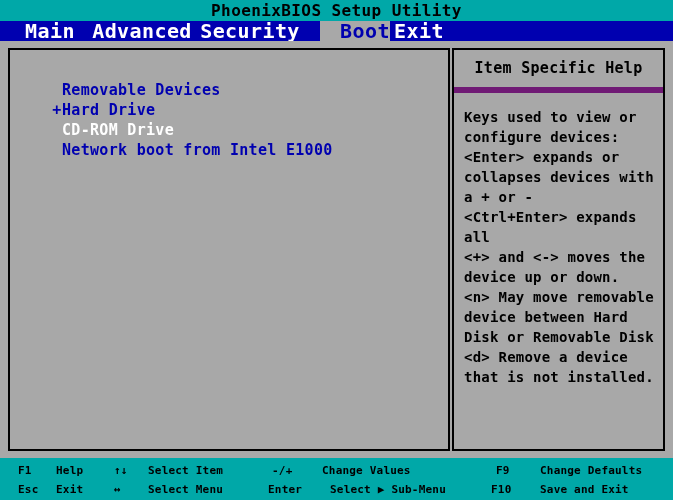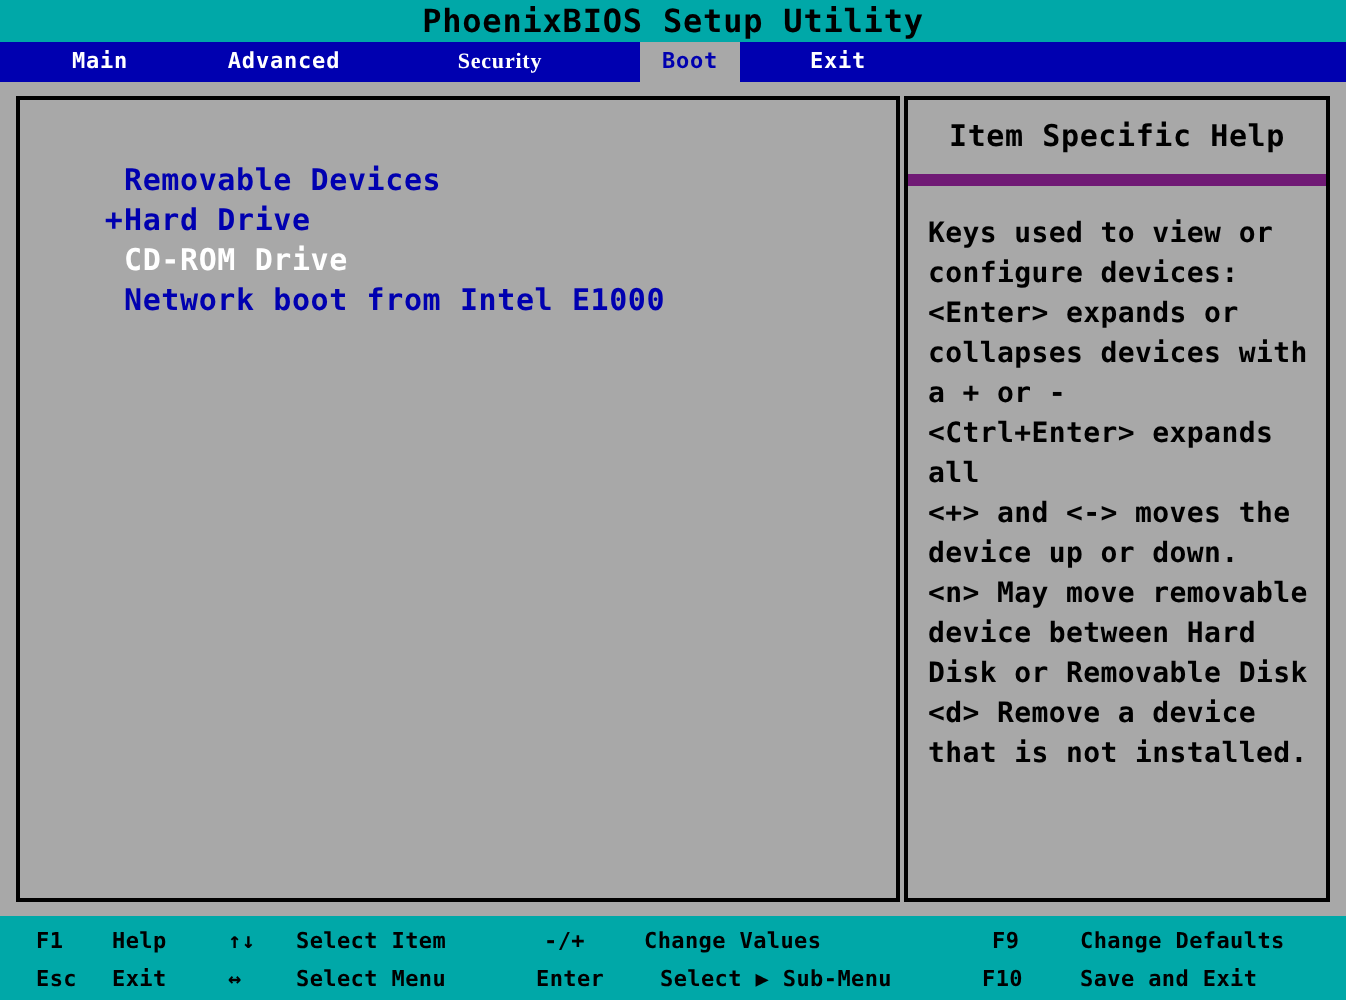--- a/index.html
+++ b/index.html
@@ -36,21 +36,21 @@
     position: absolute;
     left: 0; top: 21px;
     width: 673px; height: 20px;
     background: #0000b0;
   }
   .menu-tab {
     position: absolute;
     top: 0;
     height: 20px;
     line-height: 20px;
-    font-size: 11px;
+    font-size: 20px;
     font-weight: bold;
     color: #ffffff;
     text-align: center;
     letter-spacing: 0.4px;
   }
   .menu-tab.active {
     background: #a8a8a8;
     color: #0000b0;
   }
 
@@ -152,22 +152,22 @@
 </head>
 <body>
 
 <div id="screen">
 
   <div id="title-bar">PhoenixBIOS Setup Utility</div>
 
   <div id="menu-bar">
       <div class="menu-tab" style="left: 14px; width: 72px;">Main</div>
       <div class="menu-tab" style="left: 92px; width: 100px;">Advanced</div>
-      <div class="menu-tab" style="left: 200px; width: 100px; font-family: Liberation Serif, serif;">Security</div>
-      <div class="menu-tab active" style="left: 320px; width: 50px;">Boot</div>
+      <div class="menu-tab" style="left: 200px; width: 100px;">Security</div>
+      <div class="menu-tab active" style="left: 320px; width: 50px; padding-left: 20px;">Boot</div>
       <div class="menu-tab" style="left: 380px; width: 78px;">Exit</div>
     </div>
 
   <div id="menu-underline"></div>
 
   <div id="main-panel">
     <div class="boot-list">
         <div class="boot-row"><span class="boot-prefix clr-blue"></span><span class="boot-label clr-blue">Removable Devices</span></div>
         <div class="boot-row"><span class="boot-prefix clr-blue">+</span><span class="boot-label clr-blue">Hard Drive</span></div>
         <div class="boot-row"><span class="boot-prefix clr-white"></span><span class="boot-label clr-white">CD-ROM Drive</span></div>

